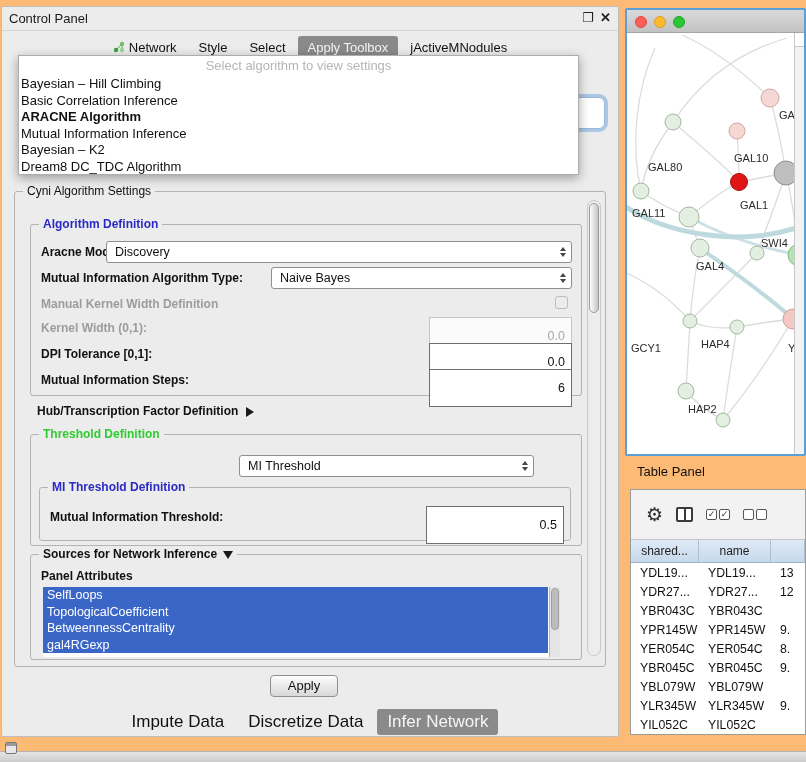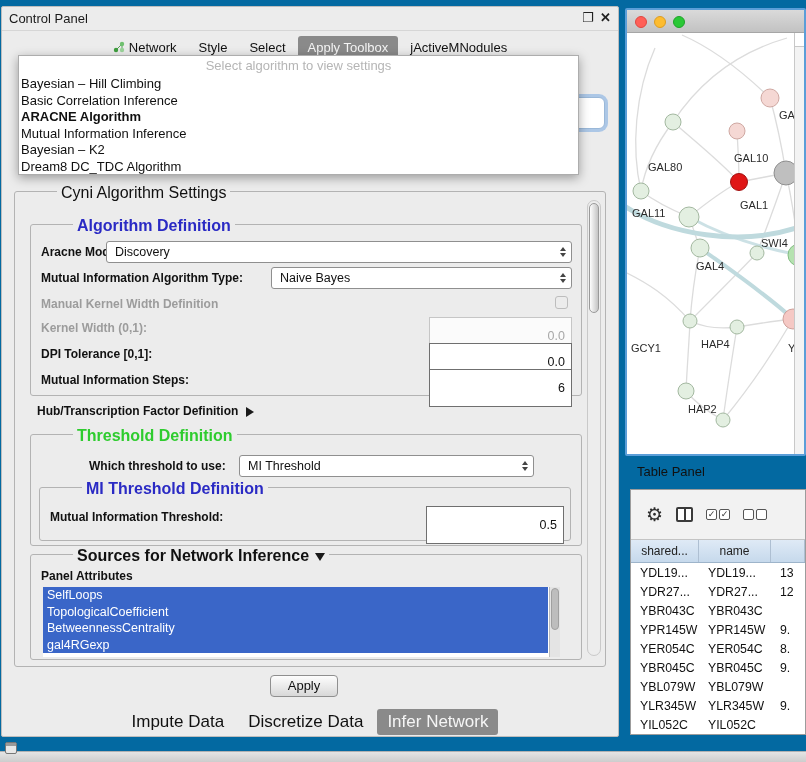--- a/index.html
+++ b/index.html
@@ -1,17 +1,17 @@
 <!DOCTYPE html>
 <html><head>
 <meta charset="utf-8">
 <style>
   * { margin:0; padding:0; box-sizing:border-box; }
   body { font-family:"Liberation Sans", sans-serif; }
-  #root { position:relative; width:806px; height:762px; background:#0369a1; overflow:hidden; font-size:13px; color:#111; }
+  #root { position:relative; width:806px; height:762px; background:#fdba74; overflow:hidden; font-size:13px; color:#111; }
 
   
   .control-panel { position:absolute; left:1px; top:6px; width:618px; height:731px; background:#ececec; border:1px solid #bdbdbd; border-radius:2px; }
   .cp-titlebar { position:absolute; left:0; top:0; right:0; height:24px; border-bottom:1px solid #d6d6d6; }
   .cp-title { position:absolute; left:7px; top:4px; font-size:13px; color:#1a1a1a; }
   .win-btn { position:absolute; top:3px; font-size:13px; color:#222; cursor:default; }
   .win-btn.float { right:24px; }
   .win-btn.close { right:7px; font-weight:bold; }
 
   .cp-tabs { position:absolute; left:0; right:0; top:26px; height:28px; display:flex; justify-content:center; align-items:center; gap:2px; }
@@ -21,21 +21,21 @@
   
   .popup { position:absolute; left:16px; top:48px; width:561px; height:120px; background:#fff; border:1px solid #adadad; box-shadow:0 3px 10px rgba(0,0,0,.35); z-index:5; }
   .popup-prompt { height:20px; line-height:20px; text-align:center; color:#b5b5b5; font-size:13px; }
   .popup-item { height:16.5px; line-height:16.5px; padding-left:2px; font-size:13px; color:#101010; }
   .popup-item.bold { font-weight:bold; }
 
   .combo-fragment { position:absolute; left:559px; top:90px; width:44px; height:32px; background:#fff; border:1px solid #9ab8d8; border-radius:6px; box-shadow:0 0 0 3px rgba(120,170,225,.55); z-index:1; }
 
   
   .group { position:absolute; border:1px solid #b3b3b3; border-radius:3px; }
-  .group-title { position:absolute; top:-8px; left:8px; background:#ececec; padding:0 4px; font-size:16px; font-weight:bold; white-space:nowrap;margin-left:34px; }
+  .group-title { position:absolute; top:-8px; left:8px; background:#ececec; padding:0 4px; font-size:12px; font-weight:bold; white-space:nowrap; }
   .group-title.plain { font-weight:normal; color:#111; }
   .group-title.blue { color:#2a2ac4; }
   .group-title.green { color:#2ecc2e; }
 
   .lbl { position:absolute; font-size:12px; font-weight:bold; color:#111; line-height:22px; white-space:nowrap; }
   .lbl.disabled { color:#9c9c9c; }
 
   .combo { position:absolute; height:22px; background:#fff; border:1px solid #8f8f8f; border-radius:3px; font-size:12.5px; line-height:20px; padding:0 20px 0 8px; color:#111; }
   .stepper { position:absolute; right:5px; top:50%; transform:translateY(-50%); display:flex; flex-direction:column; gap:2px; }
   .tri-up { width:0; height:0; border-left:3.5px solid transparent; border-right:3.5px solid transparent; border-bottom:4px solid #444; }
@@ -188,21 +188,20 @@
         <input class="field" style="left: 398px; top: 144px; width: 143px;" value="6">
       </div>
 
       <div style="position:absolute; left:22px; top:208px; height:18px;">
         <span class="lbl" style="position:static;">Hub/Transcription Factor Definition</span><span class="tri-right"></span>
       </div>
 
       <div class="group" style="left:15px; top:242px; width:552px; height:112px;">
         <span class="group-title green">Threshold Definition</span>
 
-        <span class="lbl" style="left:58px; top:20px;">Which threshold to use:</span>
         <div class="combo" style="left:208px; top:20px; width:295px;">
           <span>MI Threshold</span>
           <span class="stepper">
               <span class="tri-up"></span>
               <span class="tri-dn"></span>
             </span>
         </div>
 
         <div class="group" style="left:8px; top:52px; width:532px; height:54px;">
           <span class="group-title blue">MI Threshold Definition</span>

